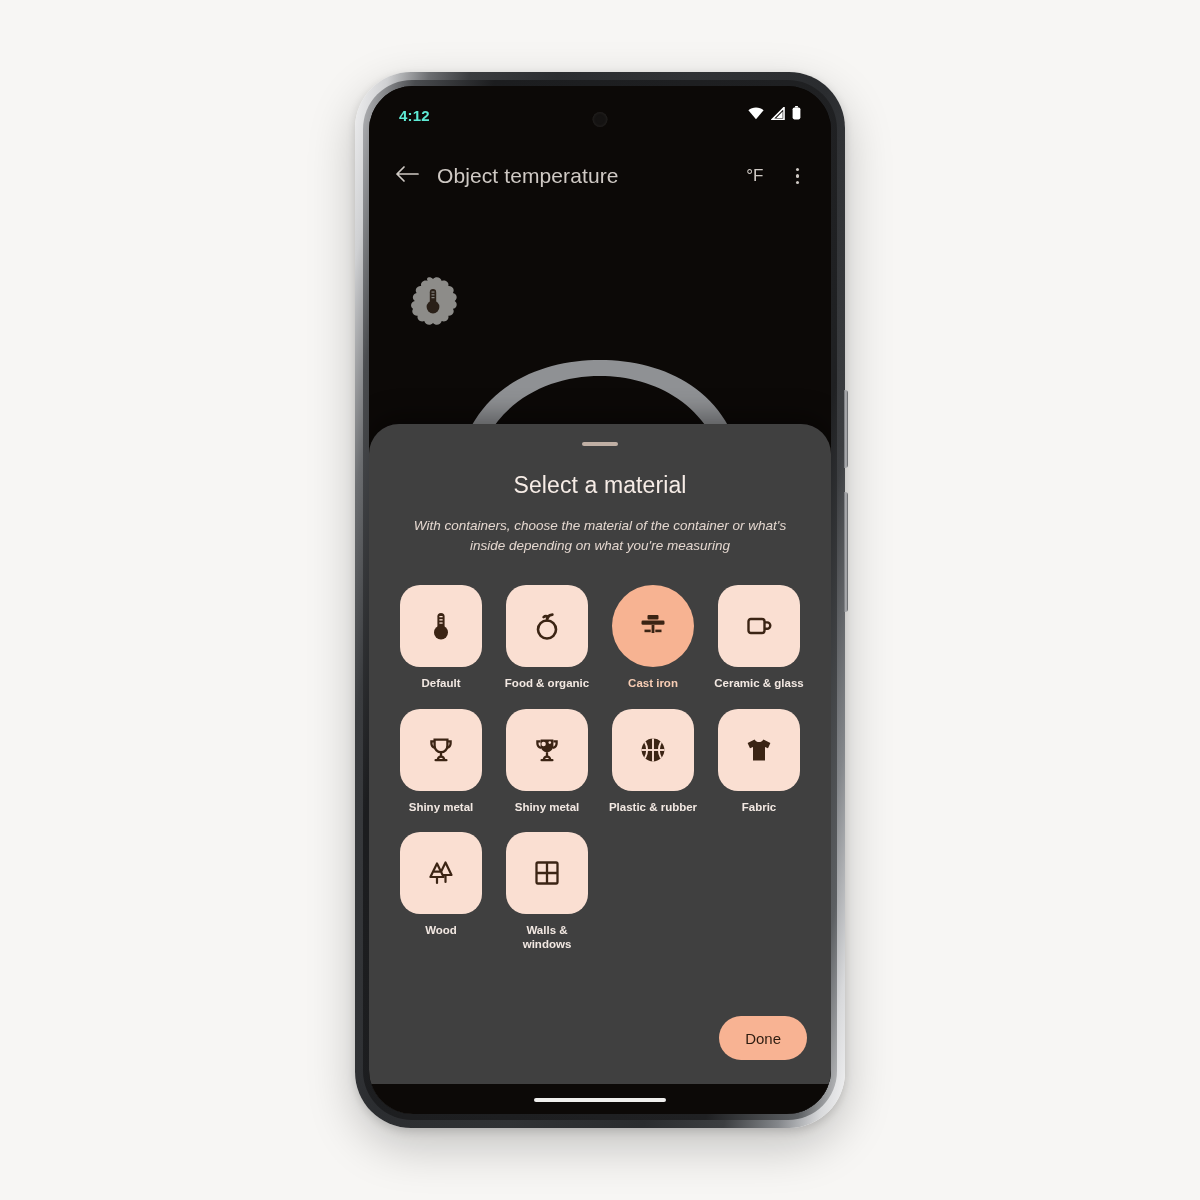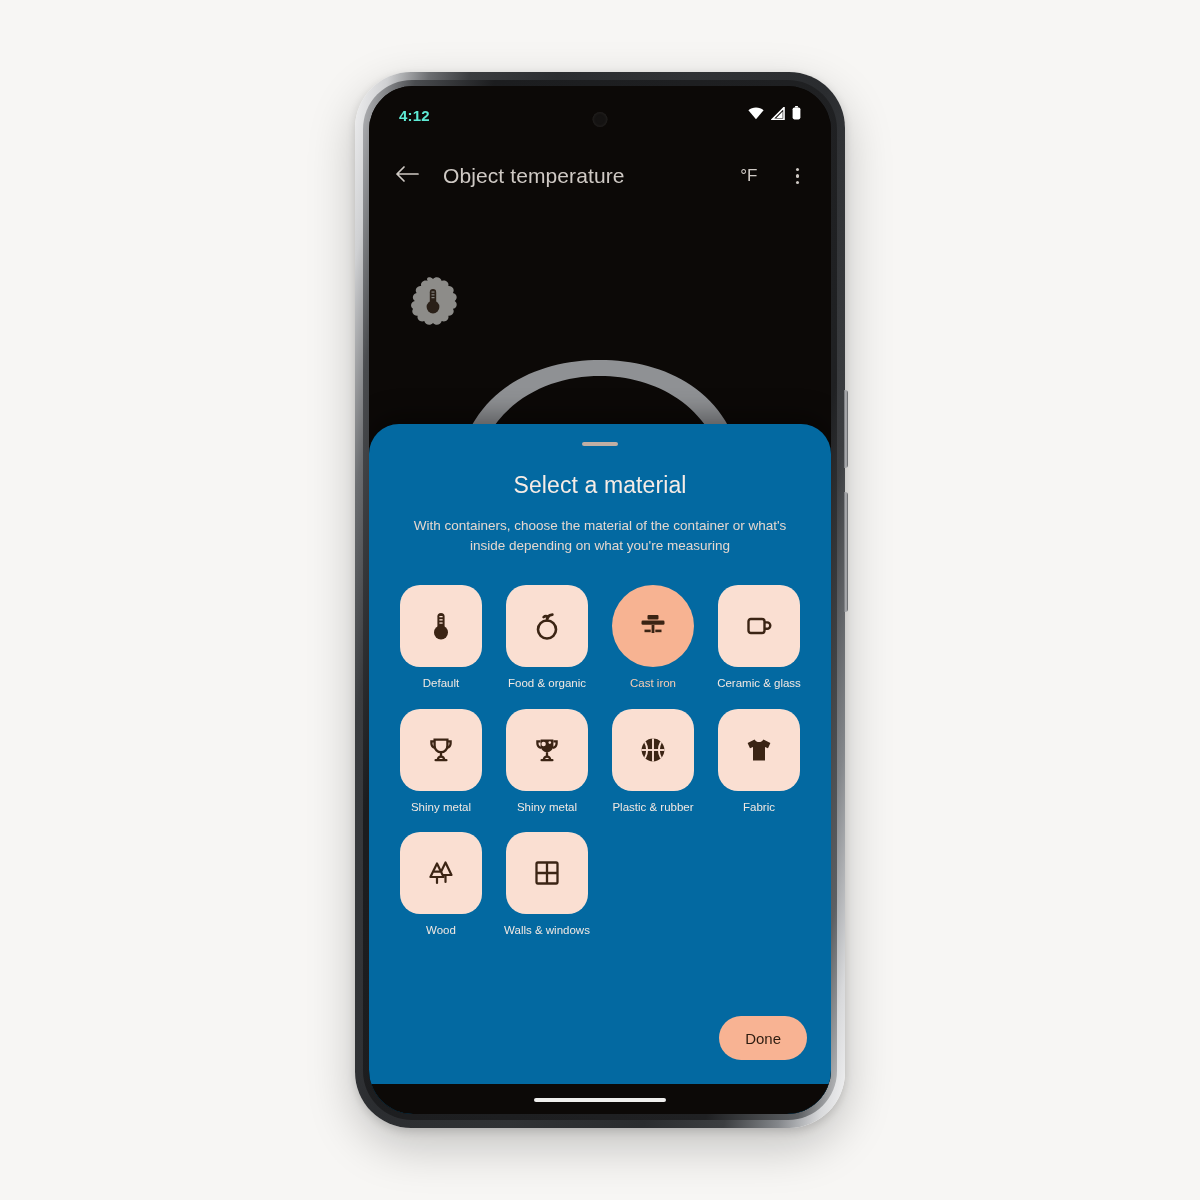--- a/index.html
+++ b/index.html
@@ -101,21 +101,21 @@
 
   
   .app-bar {
     position: absolute;
     top: 58px; left: 0; right: 0;
     height: 64px;
     display: flex;
     align-items: center;
     padding: 0 22px;
     box-sizing: border-box;
-    gap: 20px;
+    gap: 14px;
   }
   .appbar-title {
     flex: 1;
     color: #cfc9c4;
     font-size: 21px;
     letter-spacing: .1px;
     white-space: nowrap;
   }
   .unit-toggle {
     color: #cfc9c4;
@@ -152,21 +152,21 @@
     top: 268px;
     width: 292px;
     height: 120px;
   }
 
   
   .sheet {
     position: absolute;
     left: 0; right: 0; bottom: 0;
     height: 690px;
-    background: #0369a1;
+    background: #404040;
     border-radius: 30px 30px 0 0;
     box-shadow: 0 -8px 26px rgba(0,0,0,0.40);
   }
   .sheet-handle {
     width: 36px; height: 4px;
     border-radius: 3px;
     background: #c0afa4;
     margin: 18px auto 0 auto;
   }
   .sheet-title {
@@ -175,35 +175,37 @@
     color: #f6ece6;
     font-size: 23px;
     letter-spacing: .1px;
   }
   .sheet-subtitle {
     margin: 17px 34px 16px 34px;
     text-align: center;
     color: #e4d7cf;
     font-size: 13.5px;
     line-height: 1.45;
+    font-style: italic;
   }
 
   
   .material-grid {
     margin: 30px 26px 0 26px;
     display: grid;
     grid-template-columns: repeat(4, 1fr);
     column-gap: 14px;
     row-gap: 18px;
   }
   .material-item {
     display: flex;
     flex-direction: column;
     align-items: center;
     cursor: pointer;
+    font-weight: bold;
   }
   .material-tile {
     width: 82px; height: 82px;
     border-radius: 20px;
     background: #fadfd2;
     display: flex;
     align-items: center;
     justify-content: center;
   }
   .material-item.selected .material-tile {

